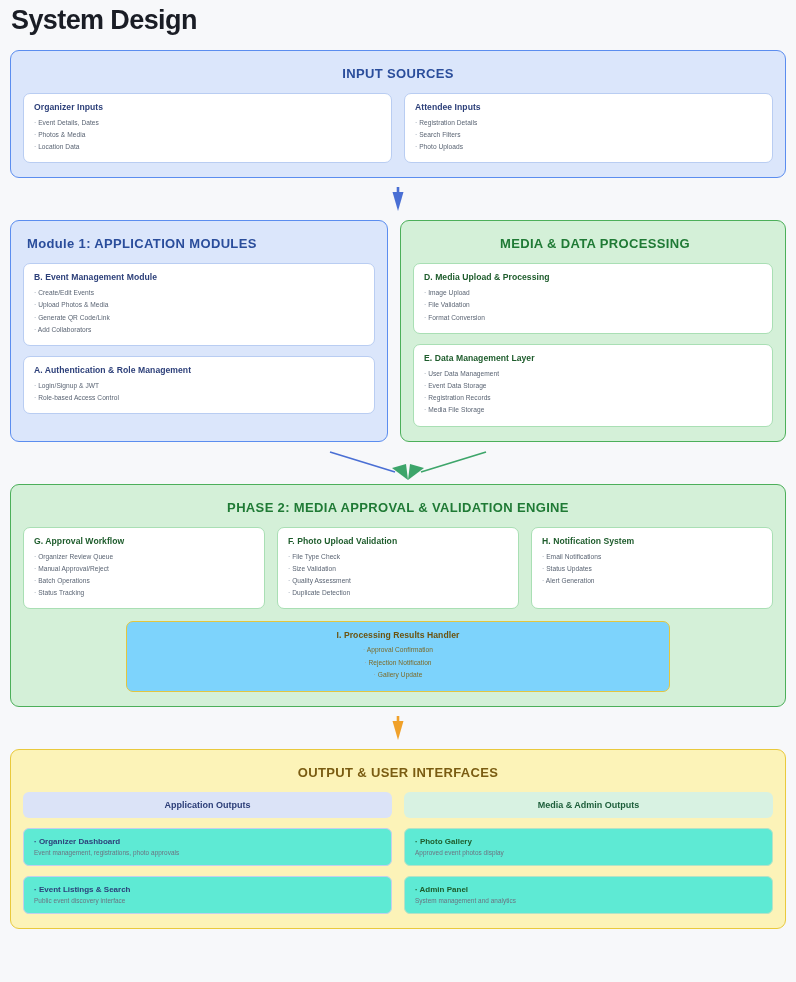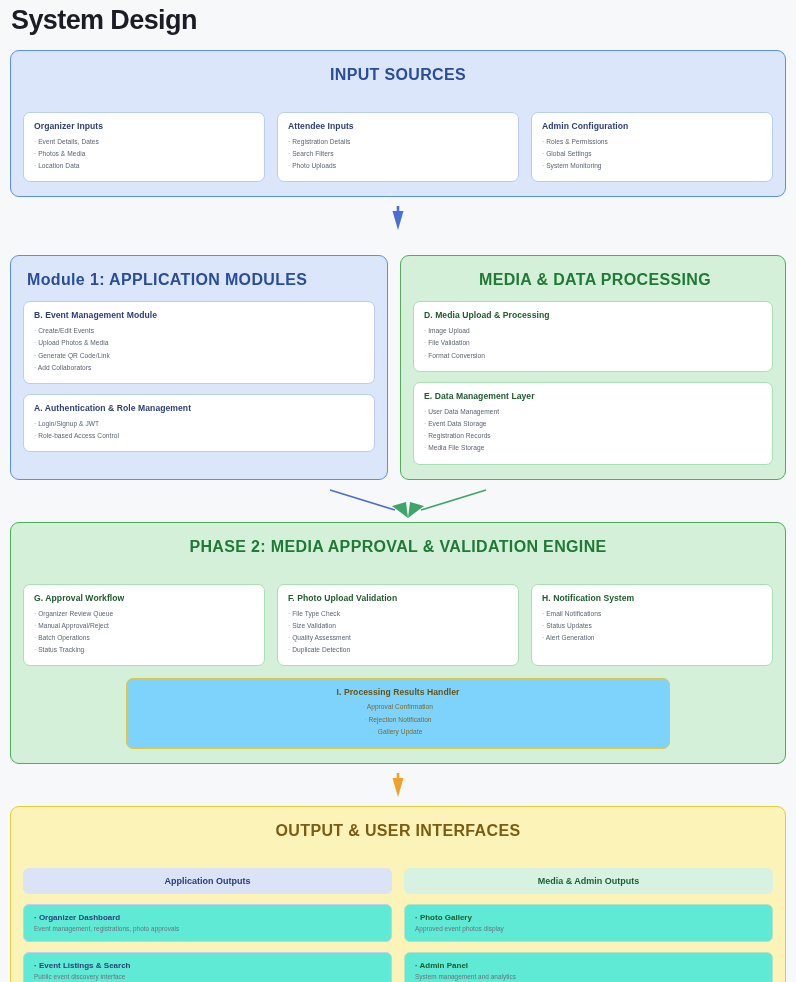--- a/index.html
+++ b/index.html
@@ -25,40 +25,40 @@
     line-height: 1.1;
   }
 
   
   .panel {
     border-radius: 9px;
     padding: 12px 12px 14px 12px;
   }
   .panel-title {
     text-align: center;
-    font-size: 16px;
+    font-size: 13px;
     font-weight: bold;
     letter-spacing: 0.35px;
     margin: 3px 0 12px 0;
   }
   .panel-title.left {
     text-align: left;
     margin-left: 4px;
   }
 
   .panel.blue   { background: #dbe6fb; border: 1.6px solid #5b8def; }
   .panel.blue  > .panel-title { color: #2a4d9b; }
   .panel.green  { background: #d4f0d8; border: 1.6px solid #4caf5a; }
   .panel.green > .panel-title { color: #1f7a35; text-align: center; }
   .panel.yellow { background: #fcf3b8; border: 1.8px solid #e9c93c; }
   .panel.yellow> .panel-title { color: #7a5c12; }
 
   
   .cols { display: flex; gap: 12px; align-items: stretch; }
-  .cols > * { flex: 1 1 0; min-width: 0; margin-top: 16px; }
+  .cols > * { flex: 1 1 0; min-width: 0; }
 
   
   .card {
     background: #ffffff;
     border-radius: 7px;
     padding: 8px 10px 9px 10px;
   }
   .card.b { border: 1px solid #b9cdf2; }
   .card.g { border: 1px solid #a9dfb4; }
 
@@ -159,28 +159,20 @@
 
       <div class="card b">
         <div class="card-title">Attendee Inputs</div>
         <ul class="bullets">
           <li>Registration Details</li>
           <li>Search Filters</li>
           <li>Photo Uploads</li>
         </ul>
       </div>
 
-      <div class="card b">
-        <div class="card-title">Admin Configuration</div>
-        <ul class="bullets">
-          <li>Roles &amp; Permissions</li>
-          <li>Global Settings</li>
-          <li>System Monitoring</li>
-        </ul>
-      </div>
 
     </div>
   </section>
 
   <div class="arrow-row">
     <svg width="40" height="42" viewBox="0 0 40 42" aria-hidden="true">
       <line x1="20" y1="9" x2="20" y2="24" stroke="#4a6fd4" stroke-width="2.6"></line>
       <polygon points="20,33 14.5,14 25.5,14" fill="#4a6fd4"></polygon>
     </svg>
   </div>

